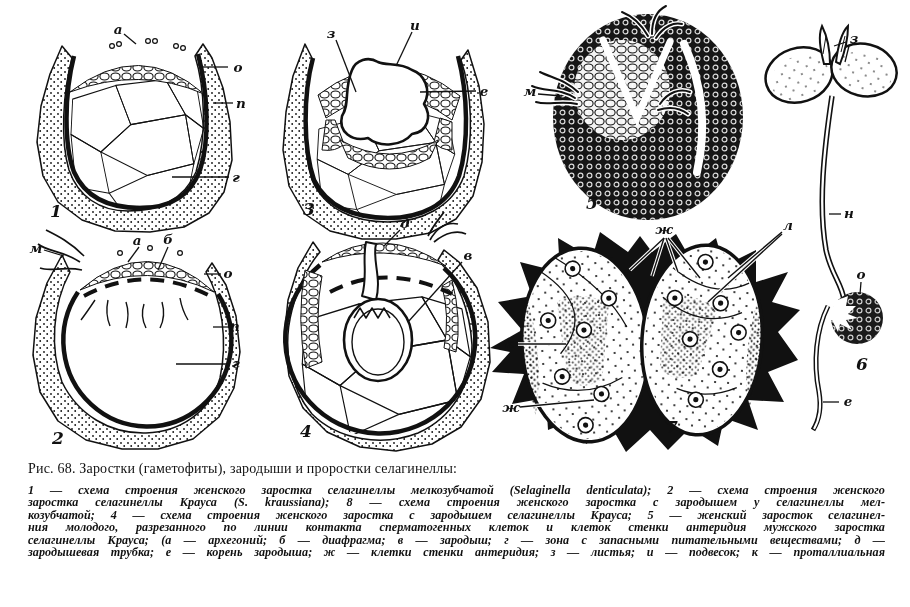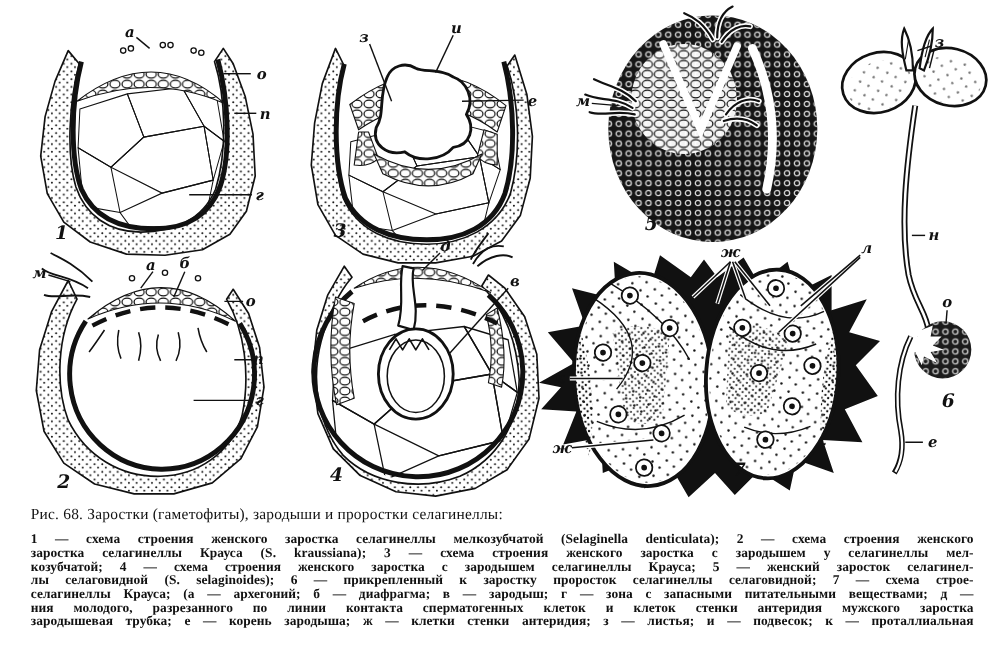--- a/index.html
+++ b/index.html
@@ -2,21 +2,21 @@
 <html><head>
 <meta charset="utf-8">
 <style>
   html,body{margin:0;padding:0;background:#fff;}
   .page{position:relative;width:910px;height:607px;background:#fff;overflow:hidden;
         font-family:"Liberation Serif", serif;color:#111;}
   .figure-area{position:absolute;left:0;top:0;width:910px;height:458px;}
   .caption{position:absolute;left:28px;top:461px;width:857px;}
   .cap-title{font-weight:normal;font-size:14px;letter-spacing:.2px;margin:0 0 7px 0;}
   .cap-line{font-weight:bold;font-size:12.2px;line-height:12.4px;letter-spacing:.05px;
-            text-align:justify;text-align-last:justify;white-space:normal;}
+            text-align:justify;text-align-last:justify;white-space:normal;font-style:italic;}
   .cap-line.last{text-align-last:left;}
   svg text{font-family:"DejaVu Serif", serif;font-style:italic;font-weight:bold;fill:#111;}
   .lbl{font-size:13.5px;}
   .num{font-size:17px;}
 </style>
 </head>
 <body>
 
 <div class="page">
   <div class="figure-area">
@@ -328,20 +328,19 @@
       <text class="lbl" x="861" y="279" text-anchor="middle">о</text>
       <text class="lbl" x="848" y="406" text-anchor="middle">е</text>
       <text class="num" x="862" y="370" text-anchor="middle">6</text>
     </g>
   </svg>
   </div>
 
   <div class="caption">
     <div class="cap-title">Рис. 68. Заростки (гаметофиты), зародыши и проростки селагинеллы:</div>
     <div class="cap-line">1 — схема строения женского заростка селагинеллы мелкозубчатой (Selaginella denticulata); 2 — схема строения женского</div>
-    <div class="cap-line">заростка селагинеллы Крауса (S. kraussiana); 3 — схема строения женского заростка с зародышем у селагинеллы мел-</div>
+    <div class="cap-line">заростка селагинеллы Крауса (S. kraussiana); 8 — схема строения женского заростка с зародышем у селагинеллы мел-</div>
     <div class="cap-line">козубчатой; 4 — схема строения женского заростка с зародышем селагинеллы Крауса; 5 — женский заросток селагинел-</div>
-    <div class="cap-line">лы селаговидной (S. selaginoides); 6 — прикрепленный к заростку проросток селагинеллы селаговидной; 7 — схема строе-</div>
+    <div class="cap-line">ния молодого, разрезанного по линии контакта сперматогенных клеток и клеток стенки антеридия мужского заростка</div>
     <div class="cap-line">селагинеллы Крауса; (а — архегоний; б — диафрагма; в — зародыш; г — зона с запасными питательными веществами; д —</div>
-    <div class="cap-line">ния молодого, разрезанного по линии контакта сперматогенных клеток и клеток стенки антеридия мужского заростка</div>
     <div class="cap-line">зародышевая трубка; е — корень зародыша; ж — клетки стенки антеридия; з — листья; и — подвесок; к — проталлиальная</div>
   </div>
 </div>
 
 </body></html>

